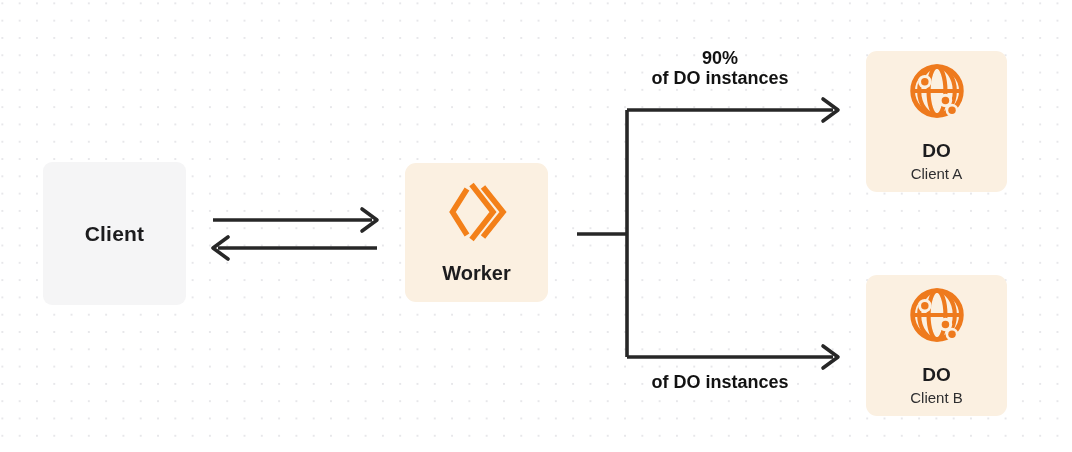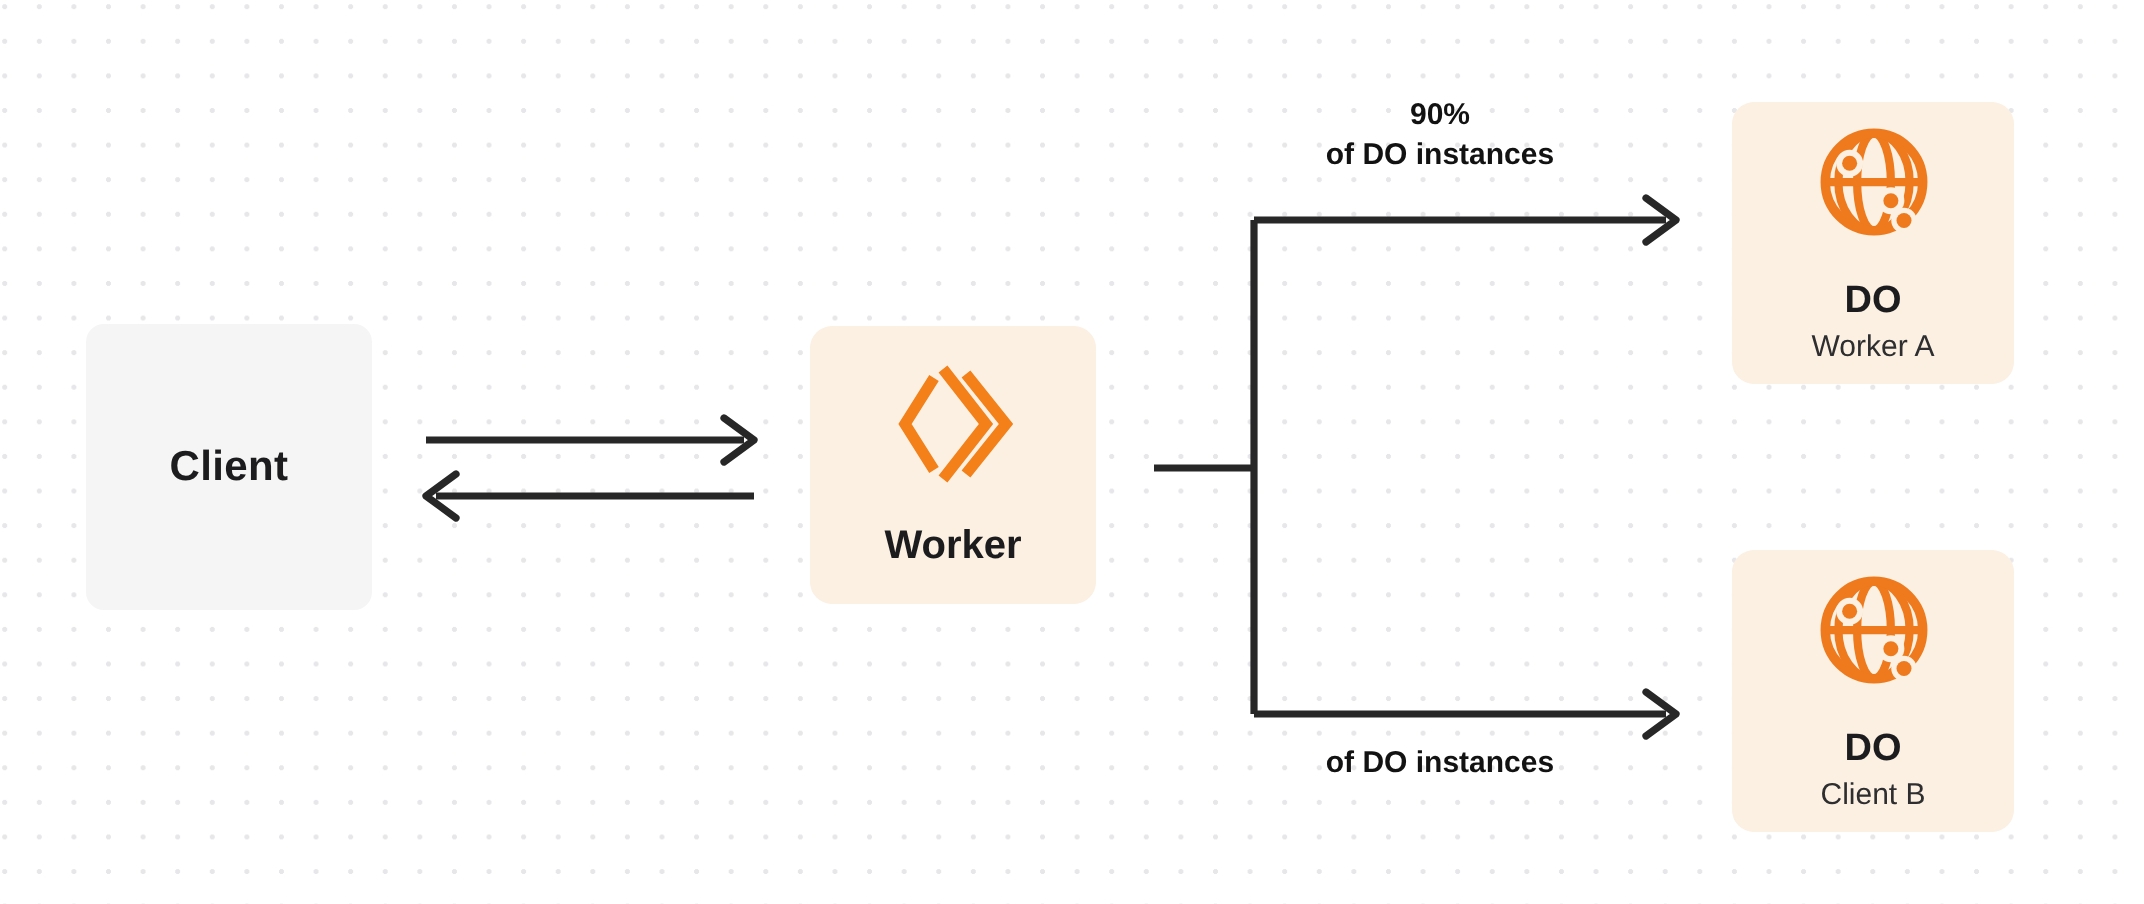--- a/index.html
+++ b/index.html
@@ -58,21 +58,21 @@
   .node-do-a { top: 51px; }
   .node-do-b { top: 275px; }
   .node-do .node-title { font-size: 19px; font-weight: 700; color: #1c1c1e; margin-top: 20px; line-height: 1.05; }
   .node-do .node-subtitle { font-size: 15px; font-weight: 400; color: #2e2e30; margin-top: 4px; }
   .flow-label {
     position: absolute;
     width: 220px;
     left: 610px;
     text-align: center;
     color: #121212;
-    font-size: 15px;
+    font-size: 18px;
     font-weight: 700;
     line-height: 20px;
   }
   .flow-label-top { top: 48px; }
   .flow-label-bottom { top: 372px; }
   .flow-label .pct, .flow-label .caption { display: block; }
   .icon-svg { display: block; }
 </style>
 </head>
 <body>
@@ -133,21 +133,21 @@
       <g>
         <circle cx="19" cy="22" r="7.2" fill="#fbf0e1"></circle>
         <circle cx="19" cy="22" r="4" fill="#ee7a1d"></circle>
         <circle cx="41" cy="42" r="7.2" fill="#fbf0e1"></circle>
         <circle cx="41" cy="42" r="4" fill="#ee7a1d"></circle>
         <circle cx="48" cy="52.5" r="6.8" fill="#fbf0e1"></circle>
         <circle cx="48" cy="52.5" r="4" fill="#ee7a1d"></circle>
       </g>
     </svg>
     <span class="node-title">DO</span>
-    <span class="node-subtitle">Worker A</span>
+    <span class="node-subtitle">Client A</span>
   </div>
 
   <div class="node node-do node-do-b">
     <svg class="icon-svg" width="60" height="60" viewBox="0 0 64 64" xmlns="http://www.w3.org/2000/svg">
       <g fill="none" stroke="#ee7a1d" stroke-width="5">
         <circle cx="32" cy="32" r="26"></circle>
         <ellipse cx="32" cy="32" rx="9" ry="26" stroke-width="4.4"></ellipse>
         <ellipse cx="32" cy="32" rx="19" ry="26" stroke-width="4.4"></ellipse>
         <path d="M6,32 H58" stroke-width="4.4"></path>
       </g>

